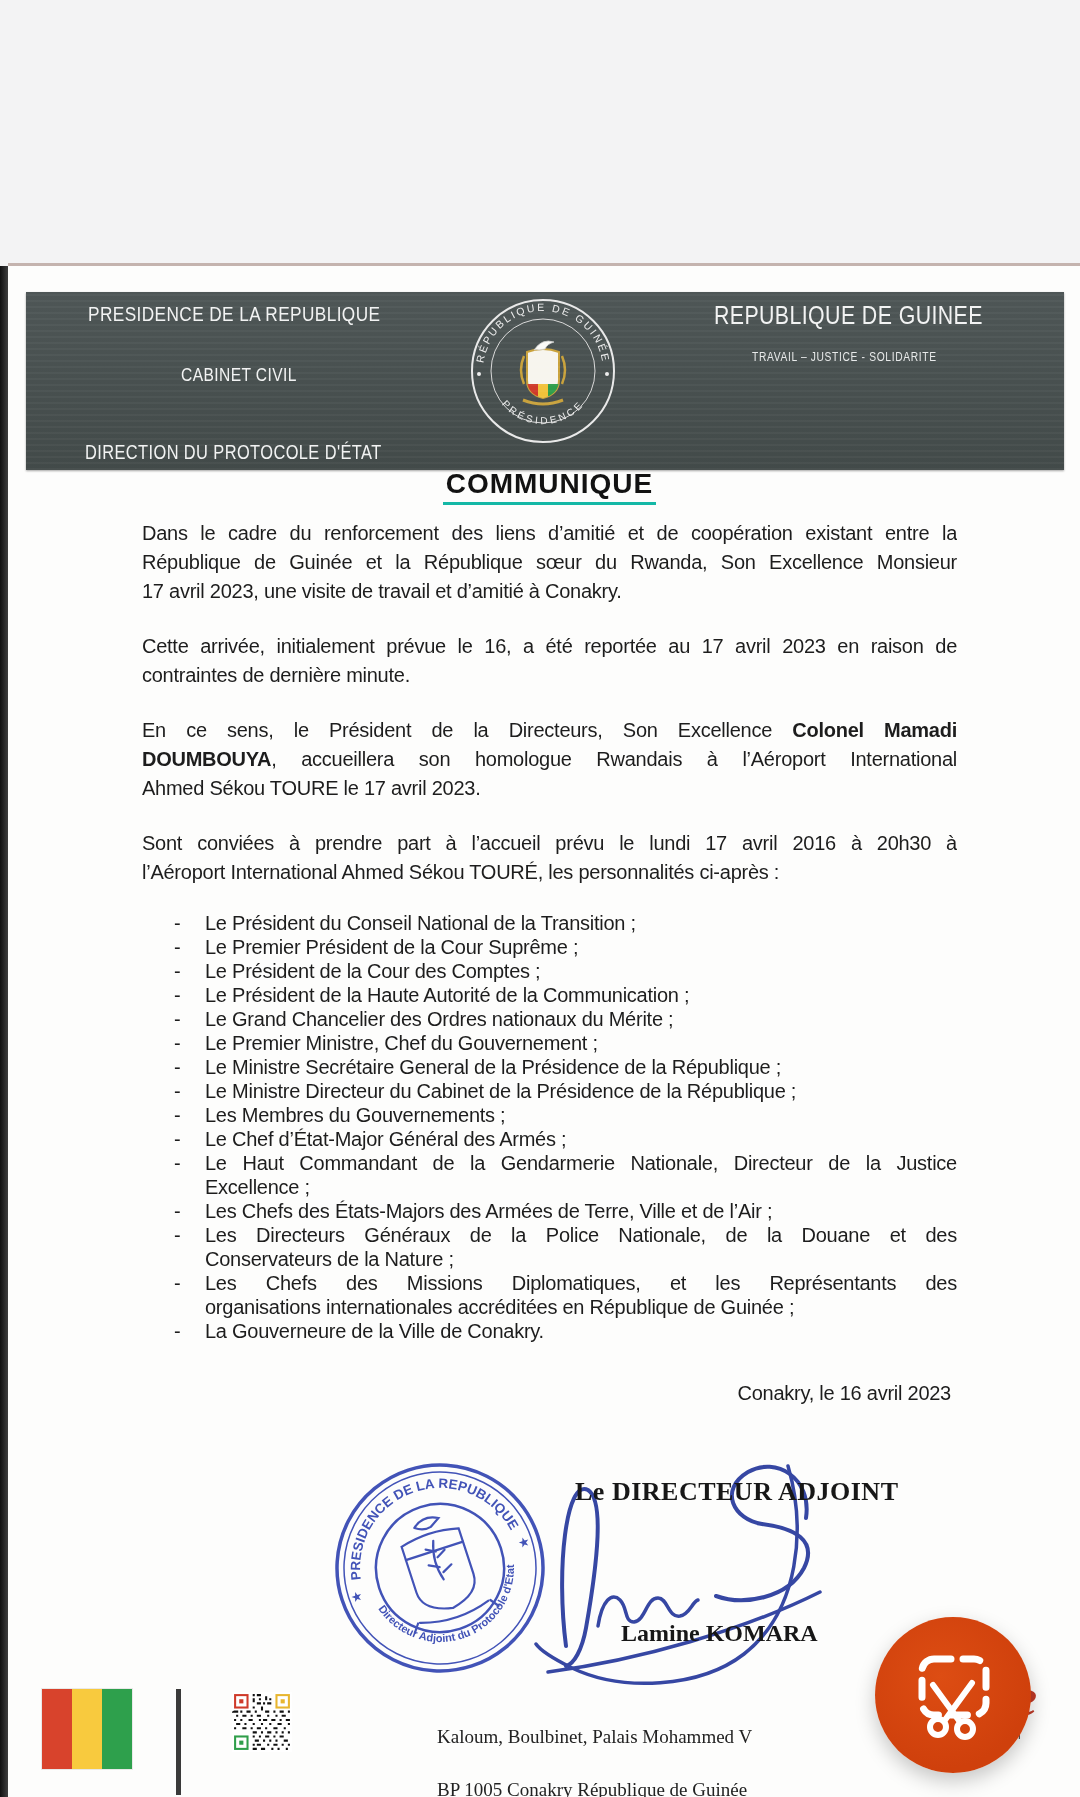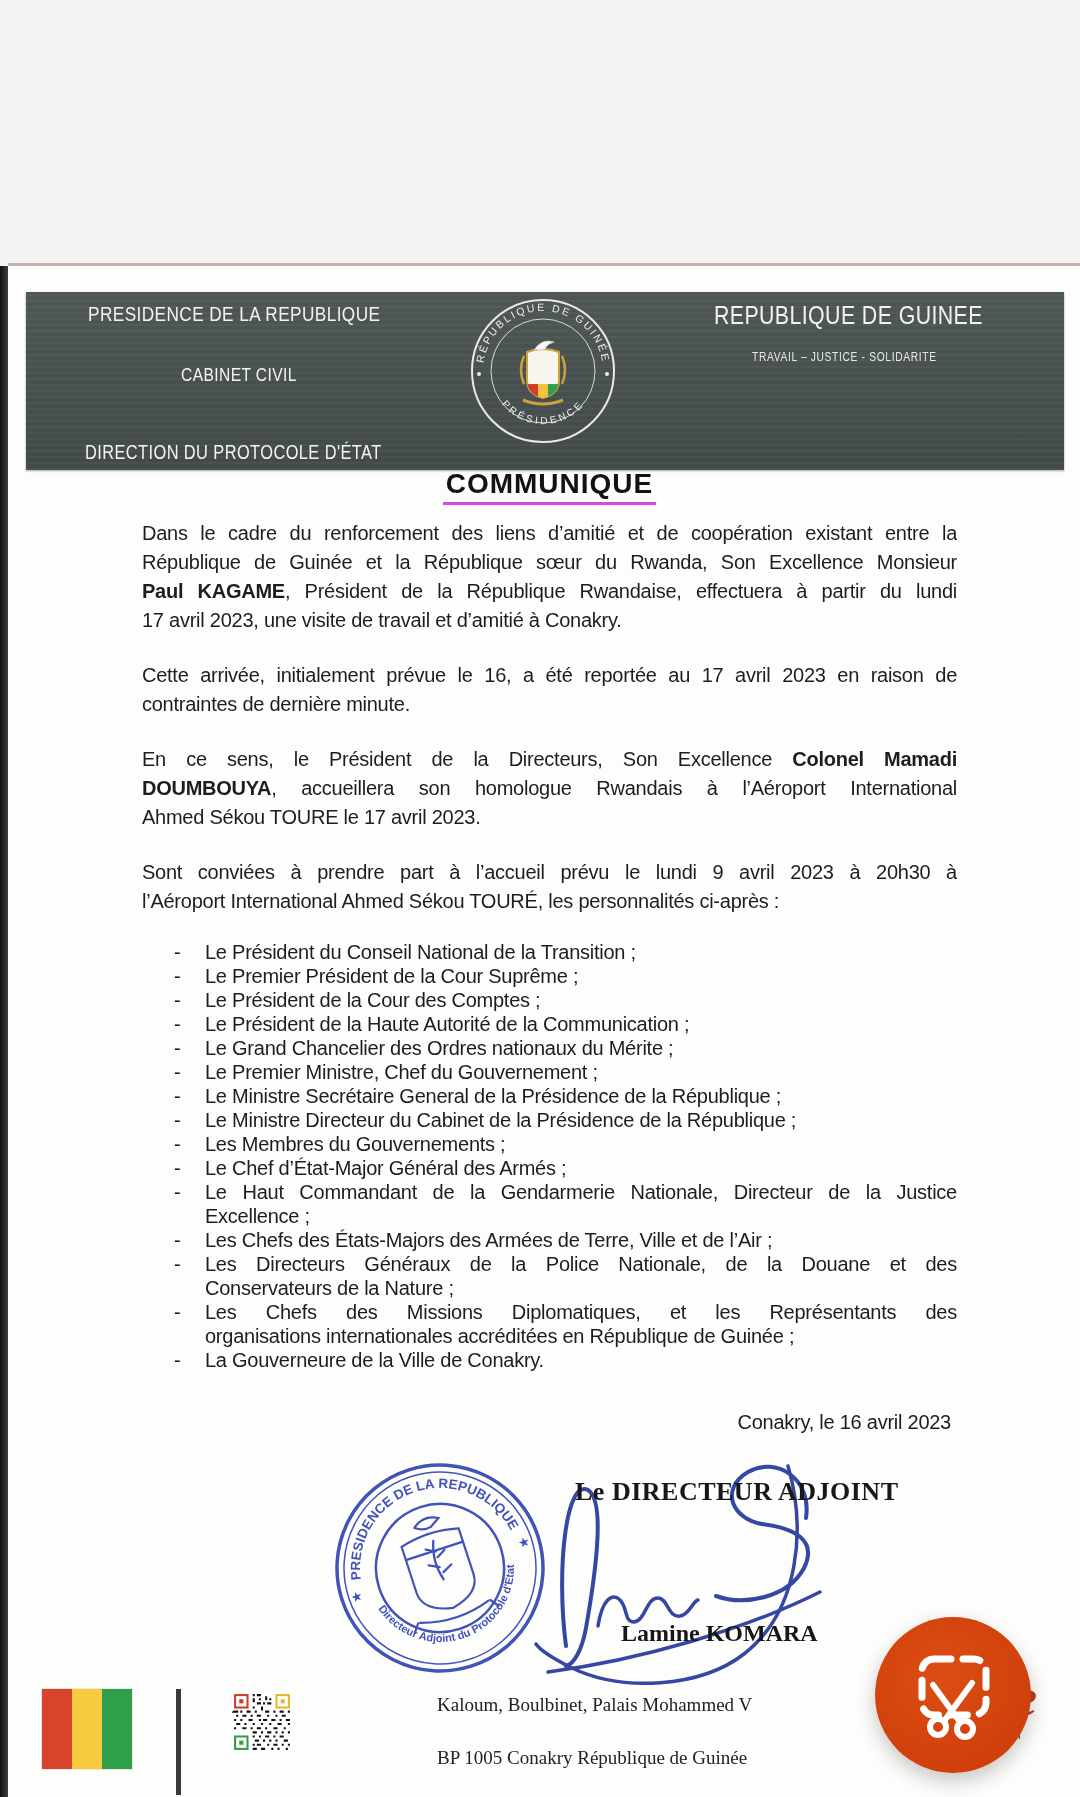--- a/index.html
+++ b/index.html
@@ -14,21 +14,21 @@
   .banner:after{content:"";position:absolute;inset:0;background:repeating-linear-gradient(0deg,rgba(255,255,255,.035) 0 2px,transparent 2px 6px);pointer-events:none;}
   .bt{position:absolute;color:#f2f3f3;transform:scaleX(.82);transform-origin:left center;white-space:nowrap;}
   .bt1{left:62px;top:10px;font-size:21px;letter-spacing:.5px;}
   .bt2{left:155px;top:72px;font-size:19px;letter-spacing:.5px;}
   .bt3{left:59px;bottom:6px;font-size:20px;letter-spacing:.5px;}
   .bt4{left:688px;top:8px;font-size:26px;letter-spacing:.5px;}
   .bt5{left:726px;top:58px;font-size:12.5px;letter-spacing:.8px;color:#e8eaea;}
   .seal{position:absolute;left:442px;top:4px;width:150px;height:150px;}
   
   .title-wrap{position:absolute;left:142px;top:468px;width:815px;text-align:center;}
-  .title{display:inline-block;font-size:28px;font-weight:700;letter-spacing:1px;color:#121212;border-bottom:3px solid #d946ef;padding:0 3px 2px 3px;}
+  .title{display:inline-block;font-size:28px;font-weight:700;letter-spacing:1px;color:#121212;border-bottom:3px solid #14b8a6;padding:0 3px 2px 3px;}
   
   .body-col{position:absolute;left:142px;top:519px;width:815px;color:#1d1d1d;font-size:20px;letter-spacing:-0.25px;}
   .para{margin:0 0 26px 0;}
   .para .tline{line-height:29px;}
   .tline{white-space:nowrap;overflow:hidden;text-align:justify;text-align-last:justify;}
   .tline.lastline{text-align-last:left;}
   .tline .b{font-weight:700;}
   .glist{margin-top:-2px;}
   .gitem{display:grid;grid-template-columns:63px 1fr;}
   .gdash{padding-left:32px;line-height:24px;}
@@ -38,21 +38,21 @@
   .sig-role{position:absolute;left:575px;top:1477px;font-family:"Liberation Serif",serif;font-weight:700;font-size:26px;letter-spacing:.5px;color:#171717;z-index:4;}
   .sig-name{position:absolute;left:621px;top:1620px;font-family:"Liberation Serif",serif;font-weight:700;font-size:24px;color:#171717;z-index:4;}
   .stamp{position:absolute;left:330px;top:1458px;width:220px;height:220px;z-index:2;opacity:.9;}
   .sig-svg{position:absolute;left:420px;top:1430px;width:430px;height:270px;z-index:3;}
   
   .flag{position:absolute;left:42px;top:1689px;width:90px;height:80px;display:flex;box-shadow:0 0 0 1px rgba(0,0,0,.08);}
   .flag div{flex:1;}
   .f-red{background:#d8432c;}.f-yel{background:#f8ca3e;}.f-grn{background:#2ea04c;}
   .foot-bar{position:absolute;left:176px;top:1689px;width:5px;height:106px;background:#3a3a3a;}
   .qr{position:absolute;left:232px;top:1692px;width:60px;height:60px;}
-  .addr{position:absolute;left:437px;font-family:"Liberation Serif",serif;font-size:19px;color:#222;white-space:nowrap;}
+  .addr{position:absolute;left:437px;font-family:"Liberation Serif",serif;font-size:19px;color:#222;white-space:nowrap;margin-top:32px;}
   .addr1{top:1694px;}
   .addr2{top:1747px;}
   
   .watermark-e{position:absolute;left:1014px;top:1668px;font-family:"Liberation Serif",serif;font-style:italic;font-weight:700;font-size:52px;color:#bf3927;z-index:5;}
   .watermark-tiny{position:absolute;left:1014px;top:1728px;font-size:12px;color:#474747;z-index:5;}
   .fab{position:absolute;left:875px;top:1617px;width:156px;height:156px;border-radius:50%;
     background:radial-gradient(circle at 42% 38%,#dd4d13,#cf400c 70%);
     box-shadow:0 8px 20px rgba(0,0,0,.22);z-index:6;border:none;cursor:pointer;padding:0;}
 </style>
 </head>
@@ -105,34 +105,33 @@
 
   <div class="title-wrap">
     <span class="title">COMMUNIQUE</span>
   </div>
 
   <div class="body-col">
     <div id="paragraphs">
         <div class="para">
           <div class="tline"><span>Dans le cadre du renforcement des liens d’amitié et de coopération existant entre la</span></div>
           <div class="tline"><span>République de Guinée et la République sœur du Rwanda, Son Excellence Monsieur</span></div>
-          <div class="tline"><span class="b">Paul KAGAME</span><span>, Président de la République Rwandaise, effectuera à partir du lundi</span></div>
           <div class="tline lastline"><span>17 avril 2023, une visite de travail et d’amitié à Conakry.</span></div>
         </div>
         <div class="para">
           <div class="tline"><span>Cette arrivée, initialement prévue le 16, a été reportée au 17 avril 2023 en raison de</span></div>
           <div class="tline lastline"><span>contraintes de dernière minute.</span></div>
         </div>
         <div class="para">
           <div class="tline"><span>En ce sens, le Président de la Directeurs, Son Excellence </span><span class="b">Colonel Mamadi</span></div>
           <div class="tline"><span class="b">DOUMBOUYA</span><span>, accueillera son homologue Rwandais à l’Aéroport International</span></div>
           <div class="tline lastline"><span>Ahmed Sékou TOURE le 17 avril 2023.</span></div>
         </div>
         <div class="para">
-          <div class="tline"><span>Sont conviées à prendre part à l’accueil prévu le lundi 9 avril 2023 à 20h30 à</span></div>
+          <div class="tline"><span>Sont conviées à prendre part à l’accueil prévu le lundi 17 avril 2016 à 20h30 à</span></div>
           <div class="tline lastline"><span>l’Aéroport International Ahmed Sékou TOURÉ, les personnalités ci-après :</span></div>
         </div>
       </div>
     <div id="guest-list" class="glist">
         <div class="gitem">
           <span class="gdash">-</span>
           <div>
             <div class="tline lastline"><span>Le Président du Conseil National de la Transition ;</span></div>
           </div>
         </div>

